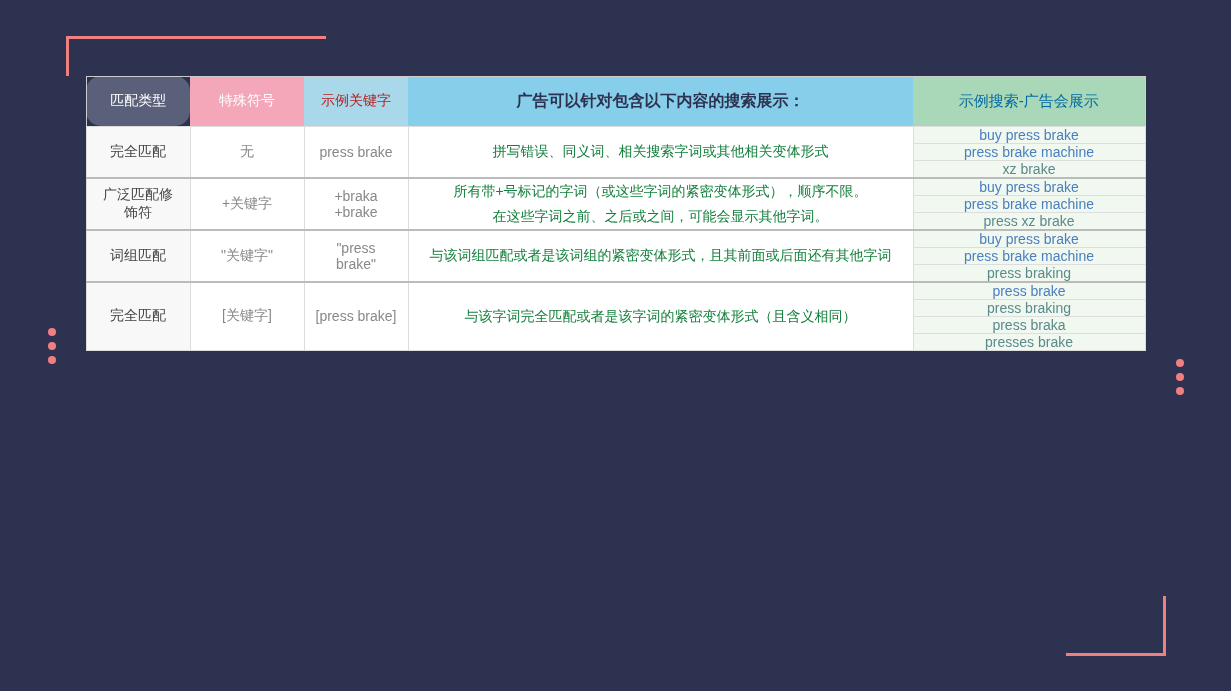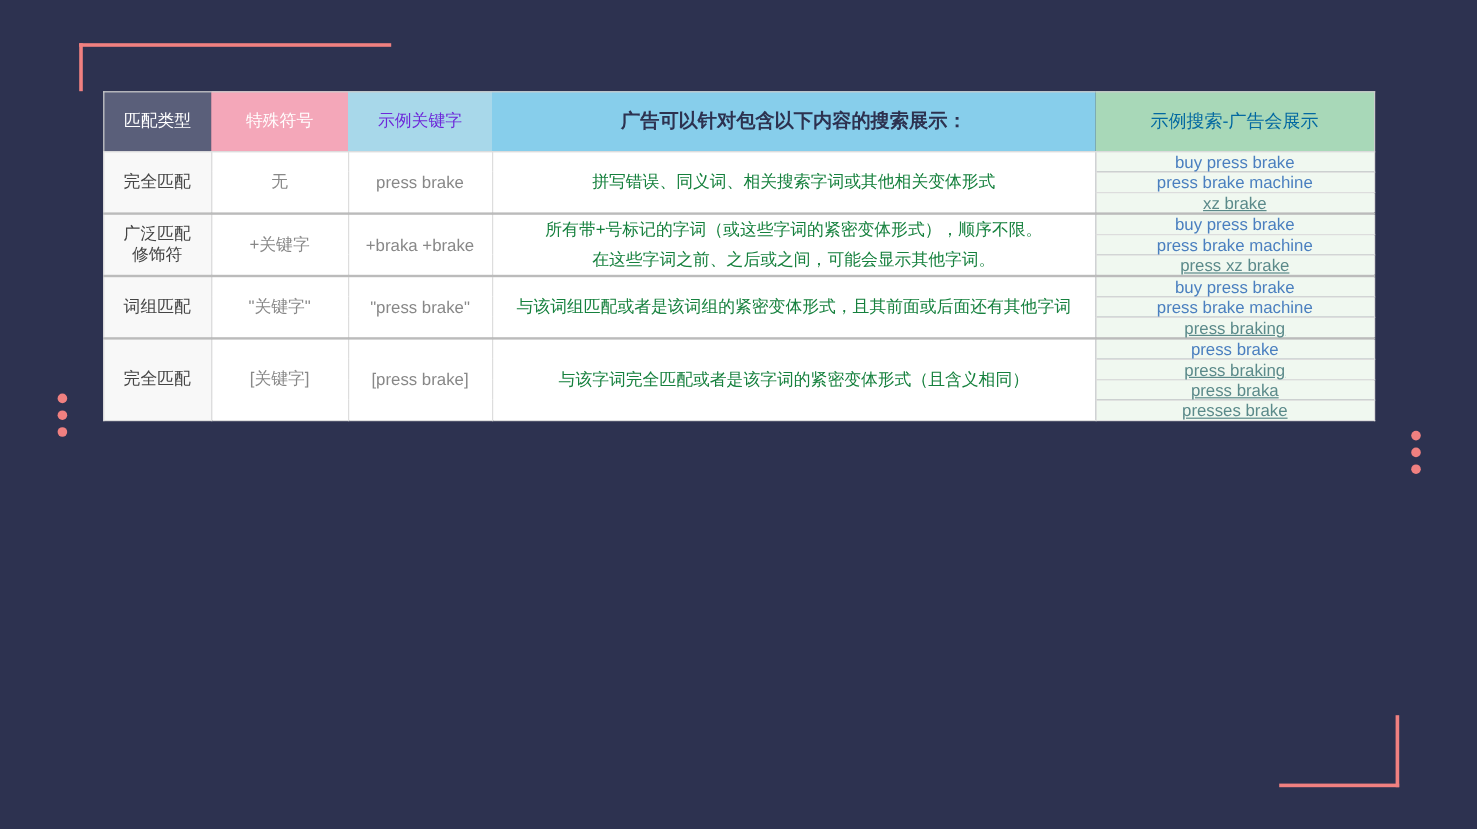--- a/index.html
+++ b/index.html
@@ -88,32 +88,33 @@
     thead tr th {
       padding: 14px 10px;
       color: #fff;
       font-weight: normal;
       text-align: center;
       font-size: 14px;
     }
 
     th.col-type {
       background-color: #5a5f7a;
-      width: 90px;
+      width: 104px;
+      border-radius: 15px;
     }
 
     th.col-symbol {
       background-color: #f4a7b9;
       width: 114px;
     }
 
     th.col-keyword {
       background-color: #a8d8ea;
-      color: #6d28d9;
-      width: 120px;
+      color: #b91c1c;
+      width: 104px;
     }
 
     th.col-desc {
       background-color: #87ceeb;
       color: #2d3250;
       width: auto;
       font-size: 16px;
       font-weight: bold;
       margin-top: 32px;
     }
@@ -158,21 +159,21 @@
     }
 
     td.col-example {
       background-color: #f0f8f0;
       color: #5b8a8a;
       font-size: 14px;
     }
 
     
     .ex-blue { color: #4a7fbf !important; }
-    .ex-teal { color: #5b8a8a !important; text-decoration: underline; }
+    .ex-teal { color: #5b8a8a !important; }
 
     tbody td {
       background-color: #f9f9f9;
     }
 
     
     .table-wrapper table {
       border: 1px solid #ccc;
     }
 

